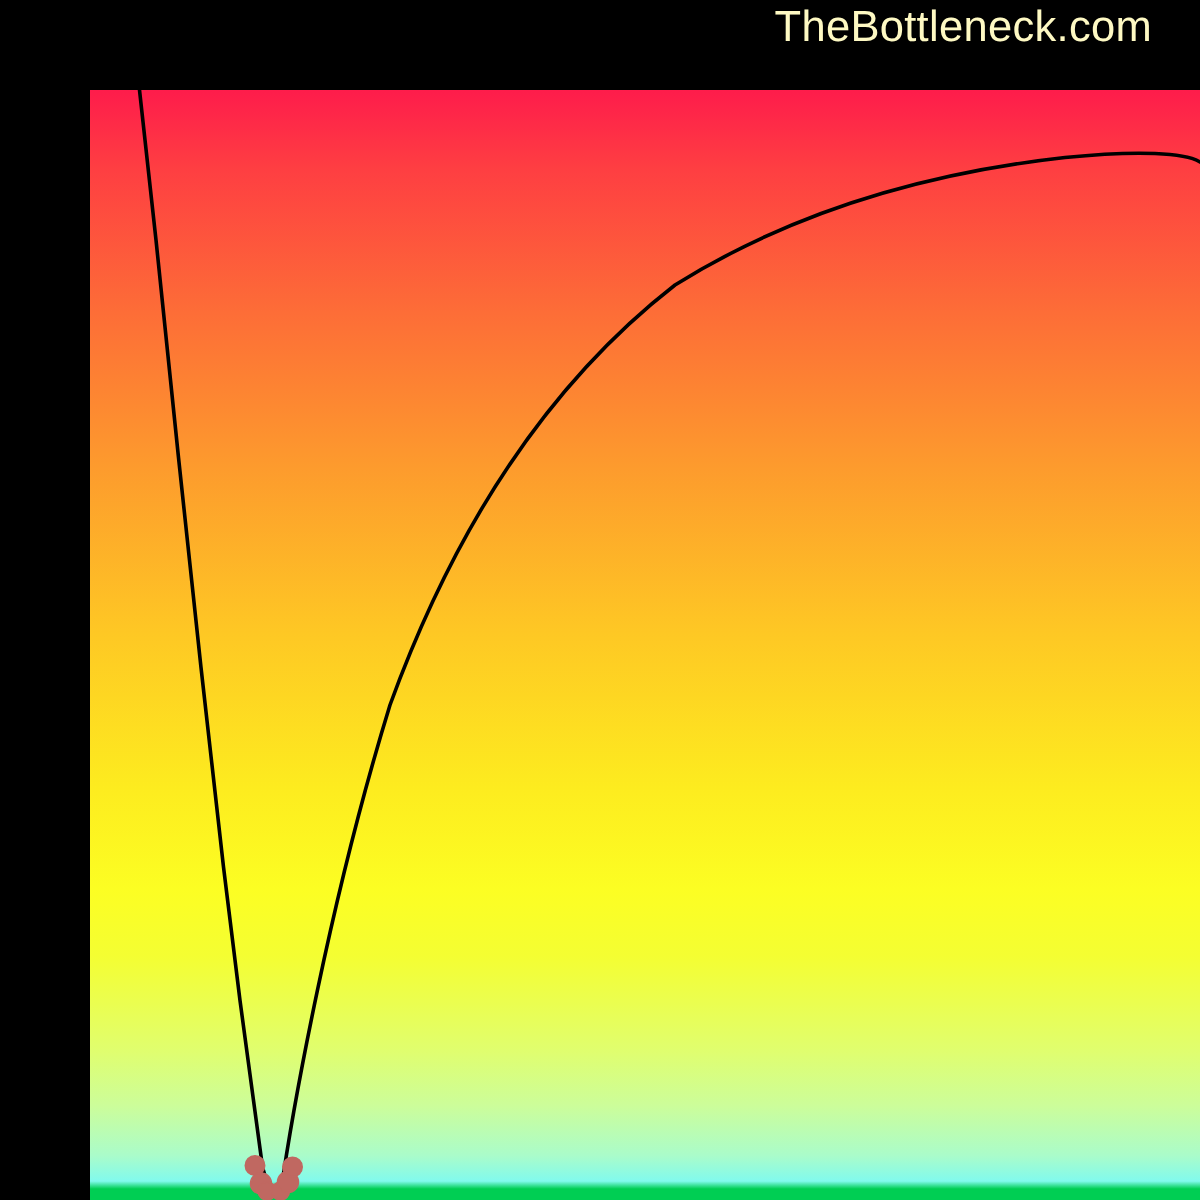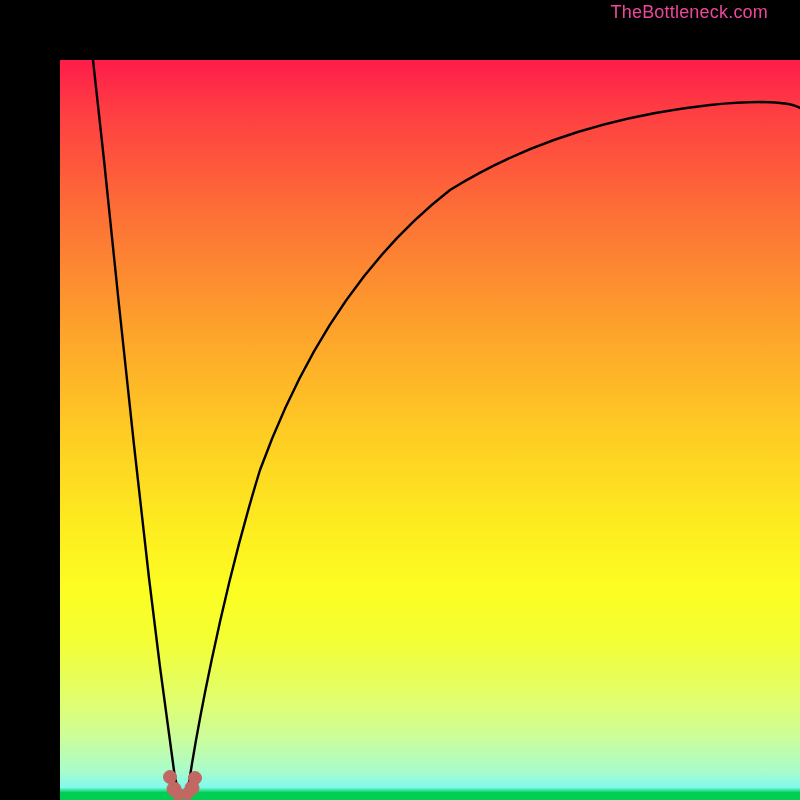--- a/index.html
+++ b/index.html
@@ -51,22 +51,22 @@
     position: absolute;
     left: 0;
     top: 0;
     width: 740px;
     height: 740px;
   }
   .watermark {
     position: absolute;
     top: 2px;
     right: 32px;
-    color: #ec4899;
-    font-size: 18px;
+    color: #fef9c3;
+    font-size: 29px;
     font-weight: 500;
     letter-spacing: 0.2px;
     user-select: none;
   }
 </style>
 </head>
 <body>
 
 <div class="frame">
   <div class="plot">

